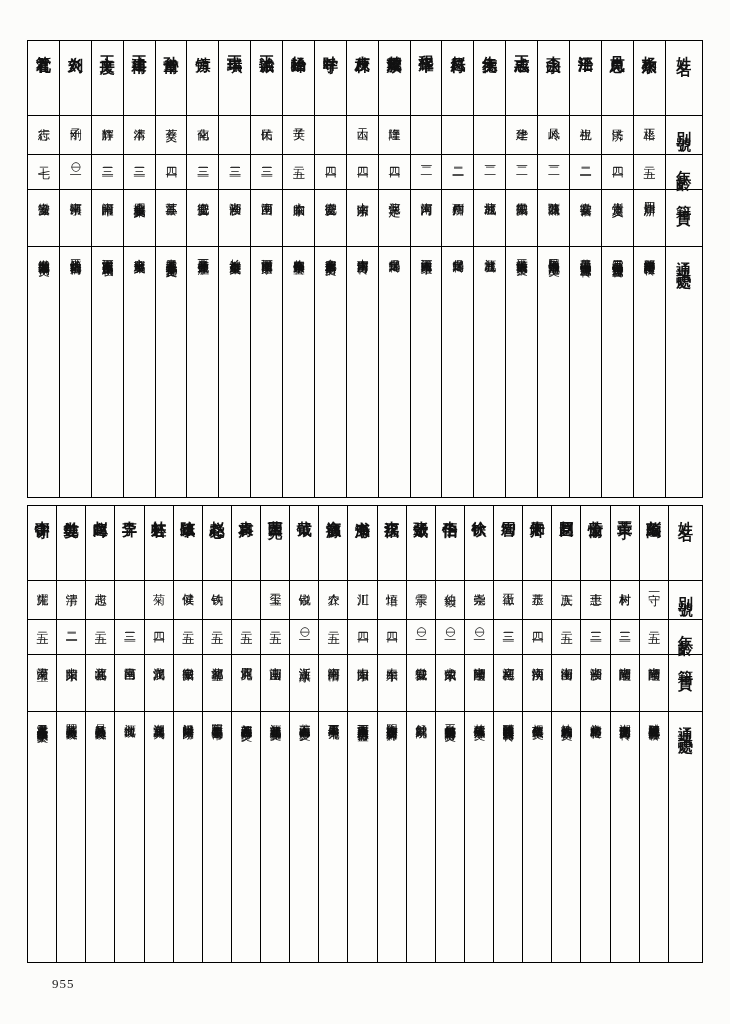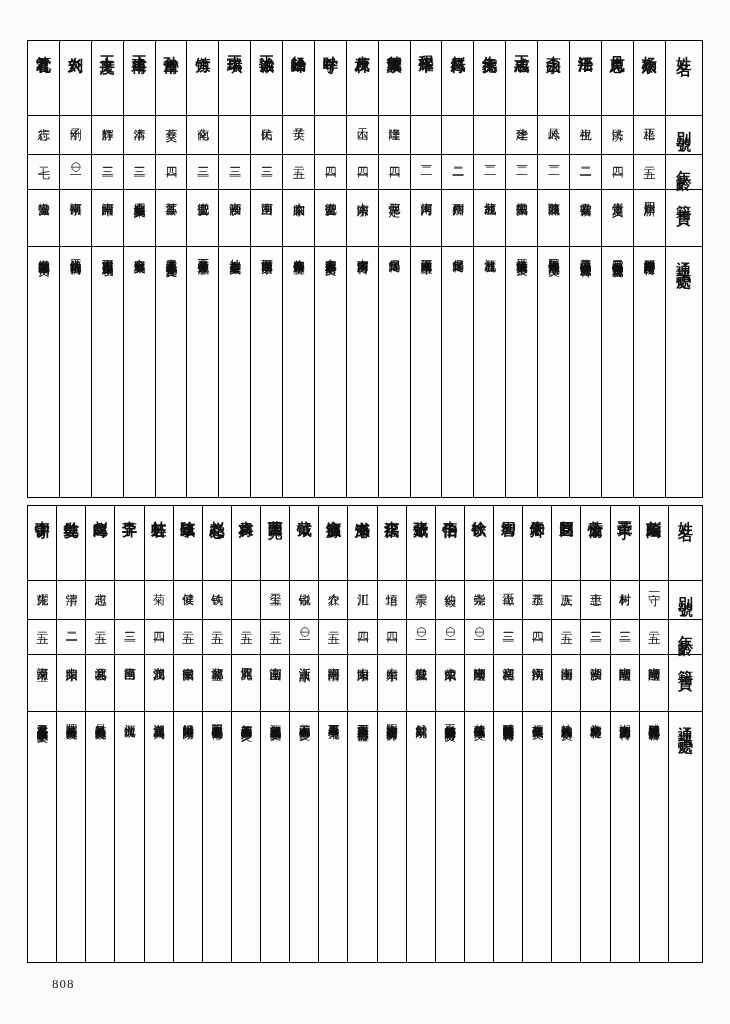--- a/index.html
+++ b/index.html
@@ -1247,14 +1247,14 @@
           </td>
           <td class="r-addr hdrcol">
             <div class="cell-inner">
               <span class="v" style="font-weight: bold; font-size: 15px;">通訊處</span>
             </div>
           </td>
         </tr>
       </tbody>
     </table>
 
-  <div class="pageno">808</div>
+  <div class="pageno">955</div>
 </div>
 
 </body></html>

